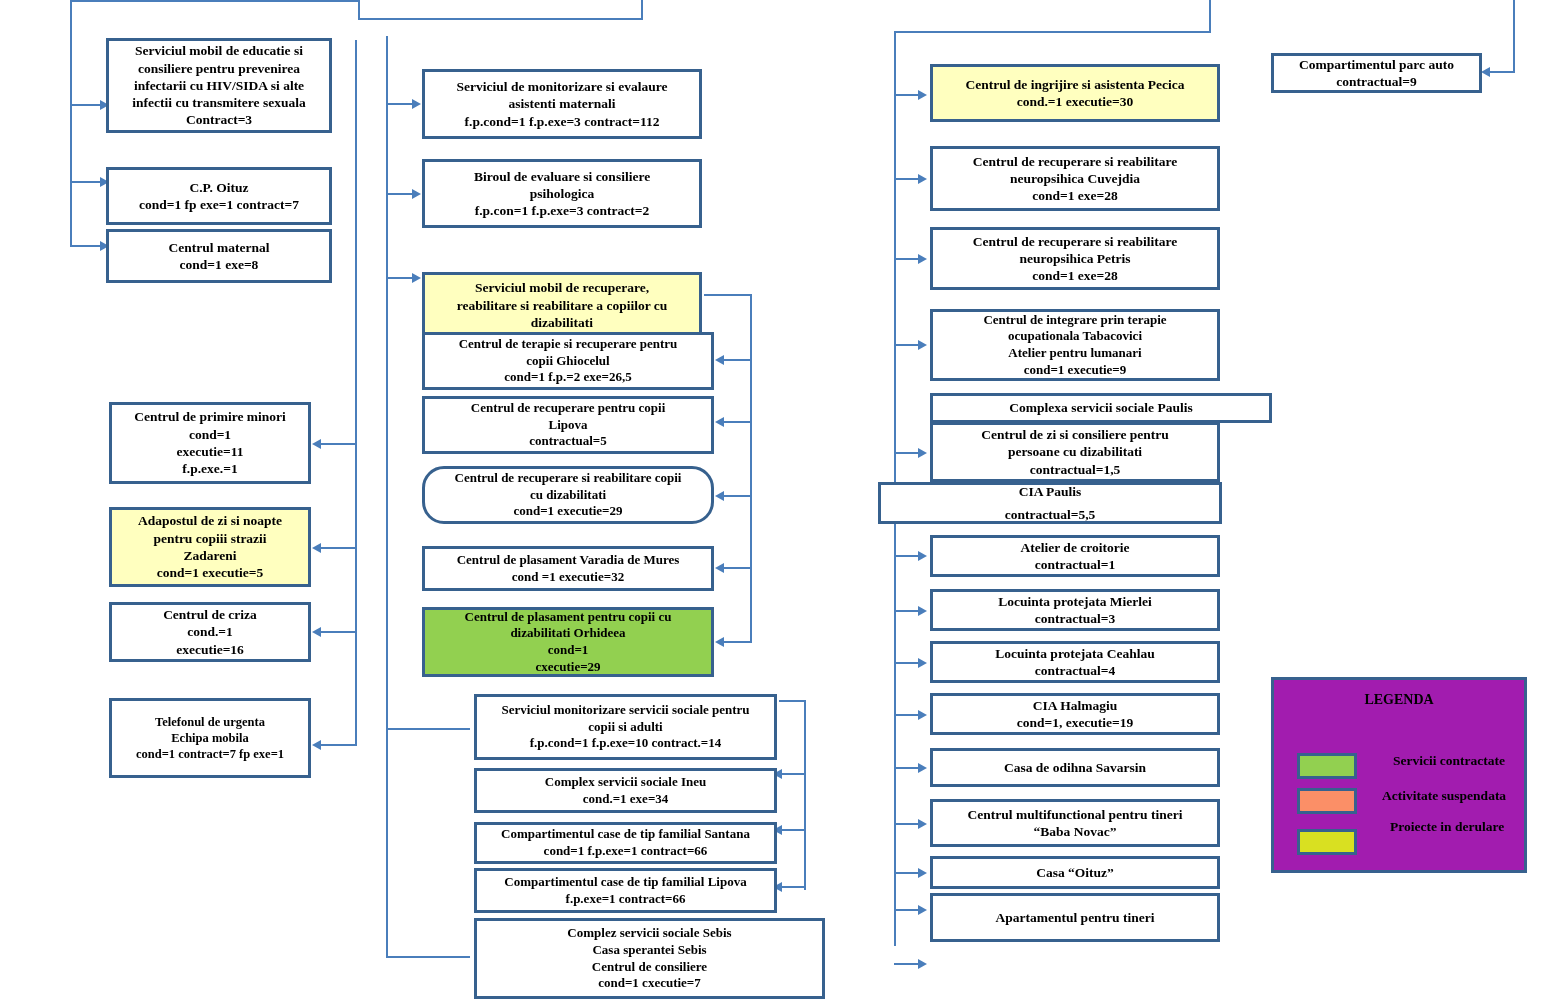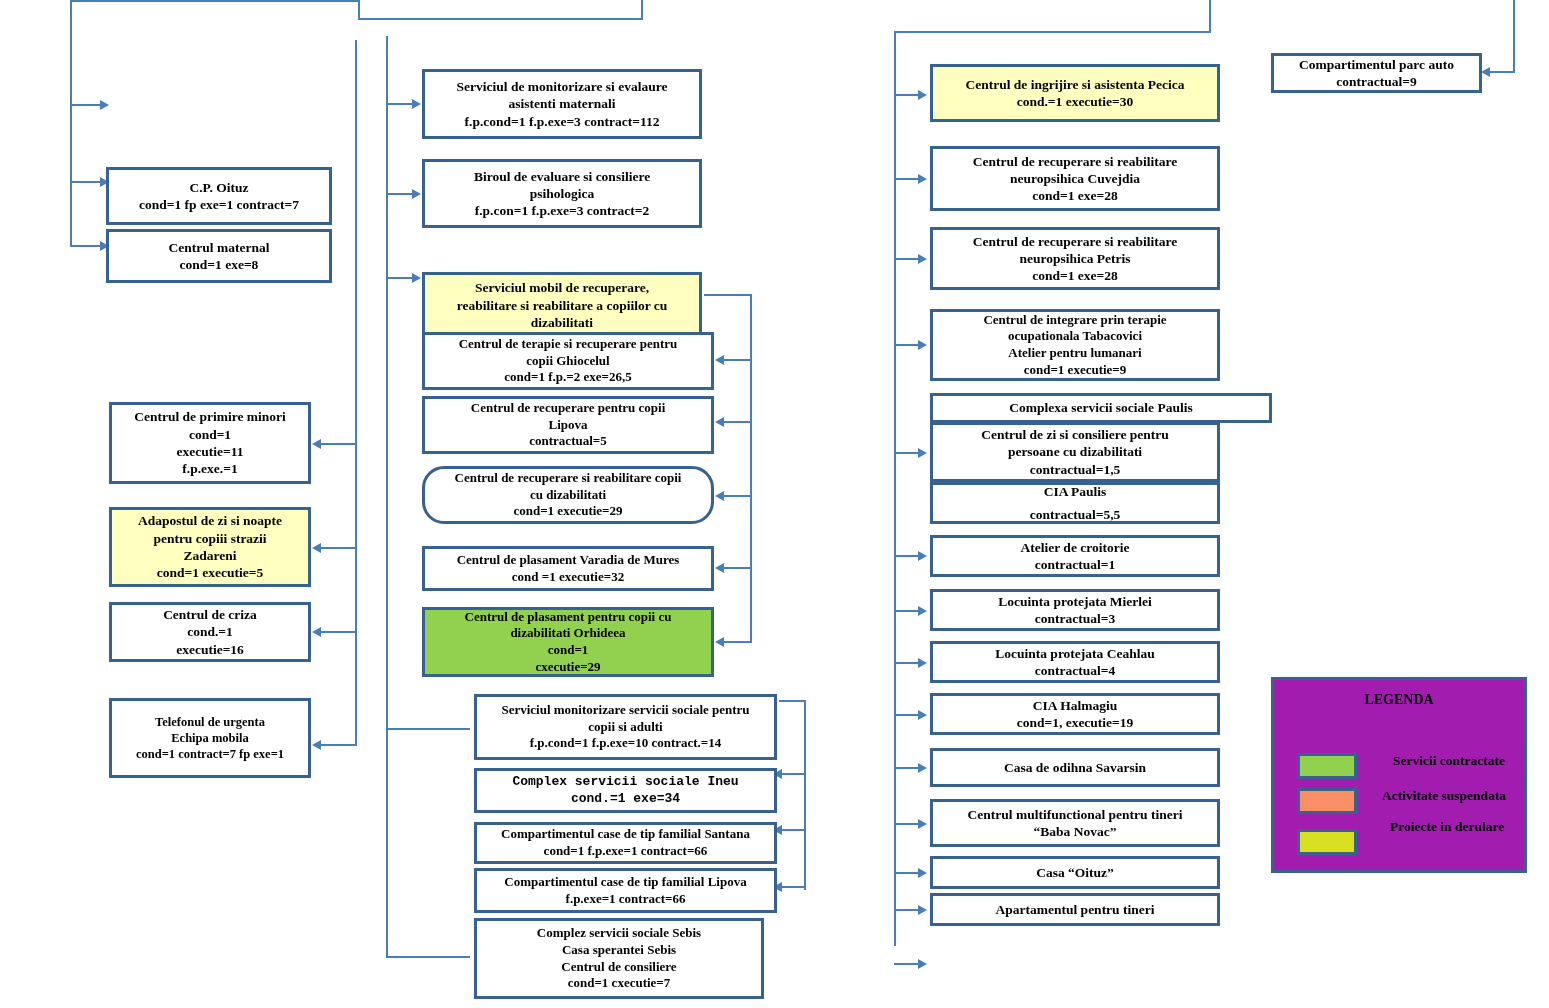--- a/index.html
+++ b/index.html
@@ -160,20 +160,27 @@
   <div class="arrow-r" style="left:918px;top:868px;"></div>
   <div class="ln-h" style="left:894px;top:909px;width:26px;"></div>
   <div class="arrow-r" style="left:918px;top:905px;"></div>
   <div class="ln-h" style="left:894px;top:963px;width:26px;"></div>
   <div class="arrow-r" style="left:918px;top:959px;"></div>
 
   <div class="ln-v" style="left:1513px;top:0px;height:72px;"></div>
   <div class="ln-h" style="left:1490px;top:71px;width:25px;"></div>
   <div class="arrow-l" style="left:1481px;top:67px;"></div>
 
+  <div class="box" style="left:106px;top:38px;width:226px;height:95px;">
+    <span class="ln">Serviciul mobil de educatie si</span>
+    <span class="ln">consiliere pentru prevenirea</span>
+    <span class="ln">infectarii cu HIV/SIDA si alte</span>
+    <span class="ln">infectii cu transmitere sexuala</span>
+    <span class="ln">Contract=3</span>
+  </div>
 
   <div class="box" style="left:106px;top:152px;width:226px;height:58px;margin-top:15px;">
     <span class="ln">C.P. Oituz</span>
     <span class="ln">cond=1 fp exe=1 contract=7</span>
   </div>
 
   <div class="box" style="left:106px;top:229px;width:226px;height:54px;">
     <span class="ln">Centrul maternal</span>
     <span class="ln">cond=1 exe=8</span>
   </div>
@@ -252,36 +259,36 @@
     <span class="ln">cond=1</span>
     <span class="ln">cxecutie=29</span>
   </div>
 
   <div class="box tight" style="left:474px;top:694px;width:303px;height:66px;">
     <span class="ln">Serviciul monitorizare servicii sociale pentru</span>
     <span class="ln">copii si adulti</span>
     <span class="ln">f.p.cond=1 f.p.exe=10 contract.=14</span>
   </div>
 
-  <div class="box tight" style="left:474px;top:768px;width:303px;height:45px;font-family:Liberation Mono, monospace;">
+  <div class="box tight" style="left:474px;top:768px;width:303px;height:45px;">
     <span class="ln">Complex servicii sociale Ineu</span>
     <span class="ln">cond.=1 exe=34</span>
   </div>
 
   <div class="box tight" style="left:474px;top:822px;width:303px;height:42px;">
     <span class="ln">Compartimentul case de tip familial Santana</span>
     <span class="ln">cond=1 f.p.exe=1 contract=66</span>
   </div>
 
   <div class="box tight" style="left:474px;top:868px;width:303px;height:45px;">
     <span class="ln">Compartimentul case de tip familial Lipova</span>
     <span class="ln">f.p.exe=1  contract=66</span>
   </div>
 
-  <div class="box tight" style="left:474px;top:918px;width:290px;height:81px;">
+  <div class="box tight" style="left:474px;top:918px;width:351px;height:81px;">
     <span class="ln">Complez servicii sociale Sebis</span>
     <span class="ln">Casa sperantei Sebis</span>
     <span class="ln">Centrul de consiliere</span>
     <span class="ln">cond=1 cxecutie=7</span>
   </div>
 
   <div class="box yellow" style="left:930px;top:64px;width:290px;height:58px;">
     <span class="ln">Centrul de ingrijire si asistenta Pecica</span>
     <span class="ln">cond.=1 executie=30</span>
   </div>
@@ -308,21 +315,21 @@
   <div class="box" style="left:930px;top:393px;width:342px;height:30px;">
     <span class="ln">Complexa servicii sociale Paulis</span>
   </div>
 
   <div class="box" style="left:930px;top:422px;width:290px;height:60px;">
     <span class="ln">Centrul de zi si consiliere pentru</span>
     <span class="ln">persoane cu dizabilitati</span>
     <span class="ln">contractual=1,5</span>
   </div>
 
-  <div class="box" style="left:930px;top:482px;width:290px;height:42px;gap:6px;">
+  <div class="box" style="left:878px;top:482px;width:344px;height:42px;gap:6px;">
     <span class="ln">CIA Paulis</span>
     <span class="ln">contractual=5,5</span>
   </div>
 
   <div class="box" style="left:930px;top:535px;width:290px;height:42px;">
     <span class="ln">Atelier de croitorie</span>
     <span class="ln">contractual=1</span>
   </div>
 
   <div class="box" style="left:930px;top:589px;width:290px;height:42px;">
@@ -346,21 +353,21 @@
 
   <div class="box" style="left:930px;top:799px;width:290px;height:48px;">
     <span class="ln">Centrul multifunctional pentru tineri</span>
     <span class="ln">“Baba Novac”</span>
   </div>
 
   <div class="box" style="left:930px;top:856px;width:290px;height:33px;">
     <span class="ln">Casa “Oituz”</span>
   </div>
 
-  <div class="box" style="left:930px;top:893px;width:290px;height:33px;">
+  <div class="box" style="left:930px;top:893px;width:290px;height:49px;">
     <span class="ln">Apartamentul pentru tineri</span>
   </div>
 
 
   <div class="box" style="left:1271px;top:53px;width:211px;height:40px;">
     <span class="ln">Compartimentul parc auto</span>
     <span class="ln">contractual=9</span>
   </div>
 
   <div id="legend" style="left:1271px;top:677px;width:256px;height:196px;">

